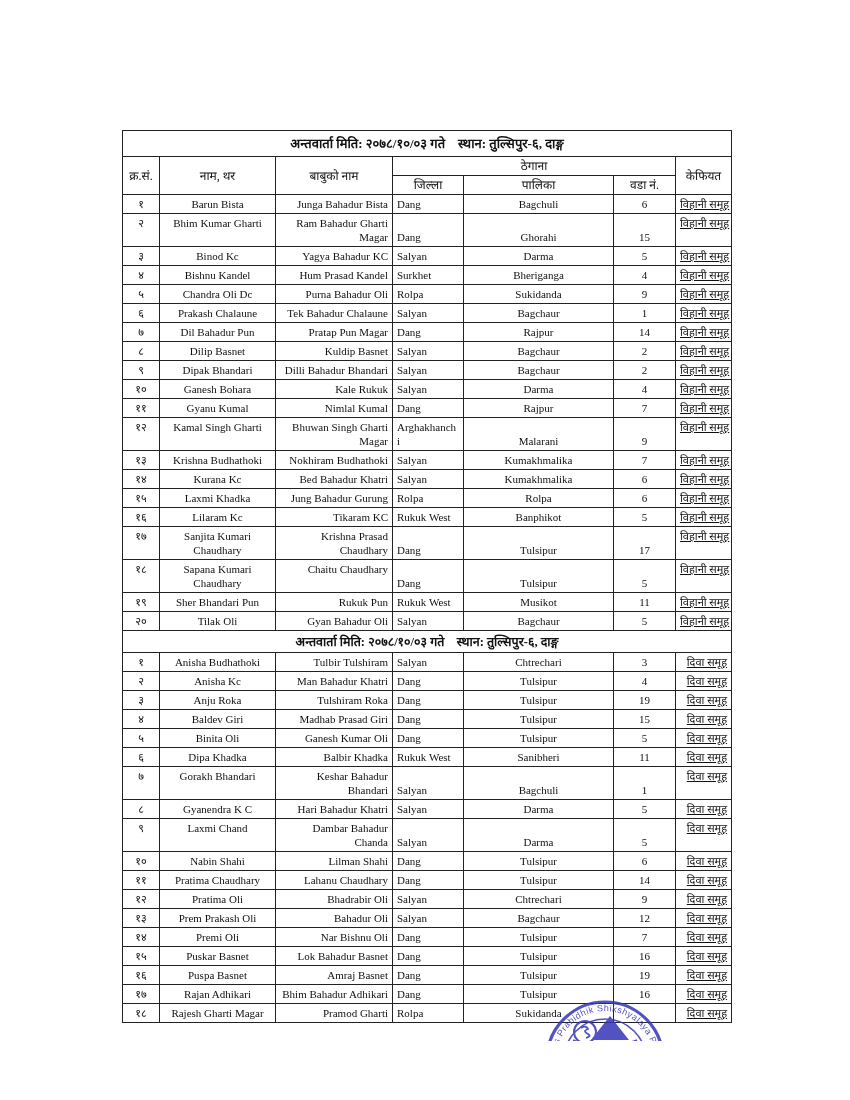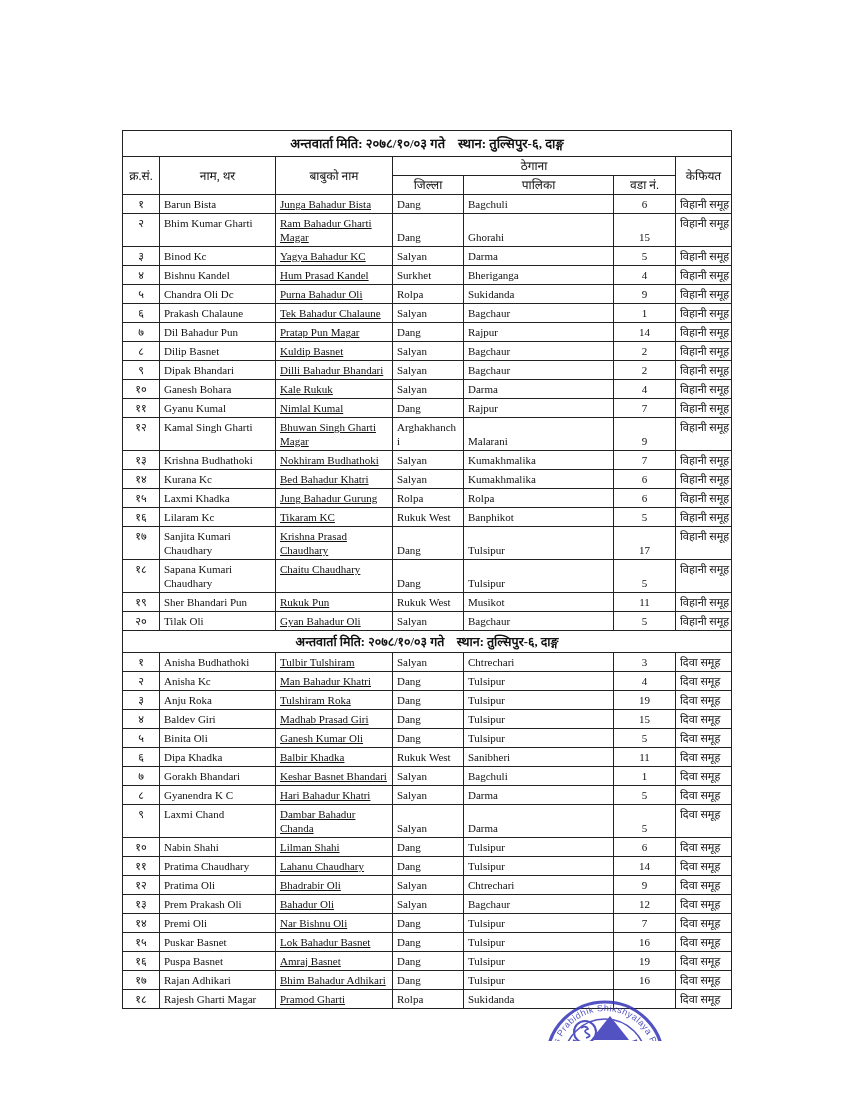--- a/index.html
+++ b/index.html
@@ -43,26 +43,26 @@
     white-space: pre;
   }
   tr.title-row.second td { height: 22px; font-size: 12.5px; }
   .hdr td {
     text-align: center;
     font-size: 12px;
     vertical-align: middle;
     padding: 1px 2px;
   }
   .c-sn      { width: 37px;  text-align: center; vertical-align: top; }
-  .c-name    { width: 116px; text-align: left;   vertical-align: top; }
-  .c-father  { width: 117px; text-align: left;   vertical-align: top; text-decoration: underline; }
+  .c-name    { width: 116px; text-align: center;   vertical-align: top; }
+  .c-father  { width: 117px; text-align: right;   vertical-align: top; }
   .c-district{ width: 71px;  text-align: left;   vertical-align: bottom; overflow-wrap: anywhere; margin-top: 10px; }
-  .c-palika  { width: 150px; text-align: left;   vertical-align: bottom; }
+  .c-palika  { width: 150px; text-align: center;   vertical-align: bottom; }
   .c-ward    { width: 62px;  text-align: center; vertical-align: bottom; }
-  .c-remark  { width: 56px;  text-align: left;   vertical-align: top; white-space: nowrap; padding: 2px 2px; font-size: 10.5px; }
+  .c-remark  { width: 56px;  text-align: right;   vertical-align: top; white-space: nowrap; padding: 2px 2px; font-size: 10.5px; text-decoration: underline; }
   tbody tr { height: 19px; }
   .stamp {
     position: absolute;
     left: 421px;
     top: 868px;
     width: 124px;
     height: 124px;
     opacity: 0.85;
   }
 </style>
@@ -337,21 +337,21 @@
             <td class="c-name">Dipa Khadka</td>
             <td class="c-father">Balbir Khadka</td>
             <td class="c-district">Rukuk West</td>
             <td class="c-palika">Sanibheri</td>
             <td class="c-ward">11</td>
             <td class="c-remark">दिवा समूह</td>
           </tr>
           <tr>
             <td class="c-sn">७</td>
             <td class="c-name">Gorakh Bhandari</td>
-            <td class="c-father">Keshar Basnet Bhandari</td>
+            <td class="c-father">Keshar Bahadur Bhandari</td>
             <td class="c-district">Salyan</td>
             <td class="c-palika">Bagchuli</td>
             <td class="c-ward">1</td>
             <td class="c-remark">दिवा समूह</td>
           </tr>
           <tr>
             <td class="c-sn">८</td>
             <td class="c-name">Gyanendra K C</td>
             <td class="c-father">Hari Bahadur Khatri</td>
             <td class="c-district">Salyan</td>

